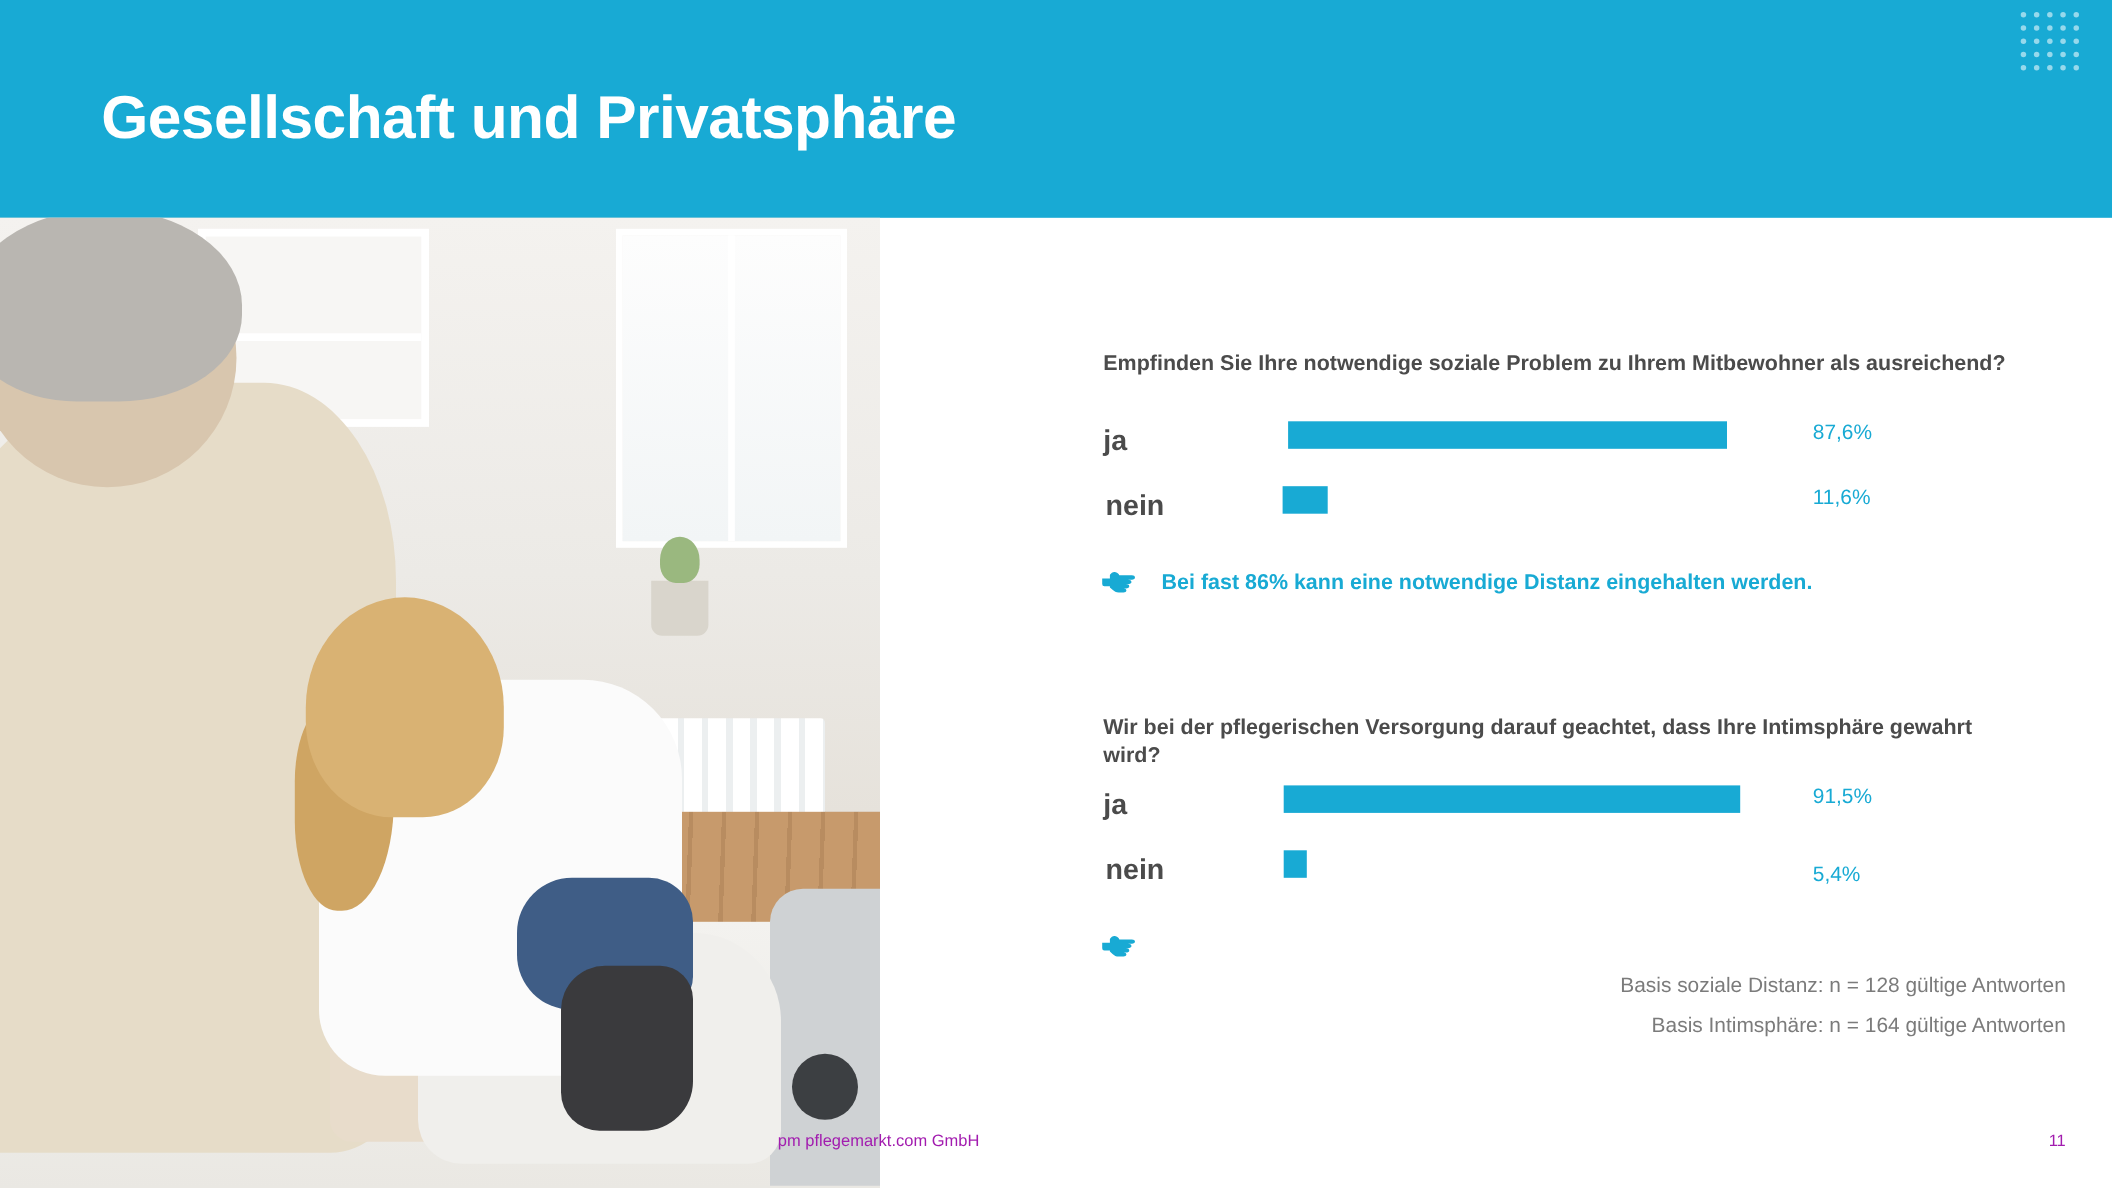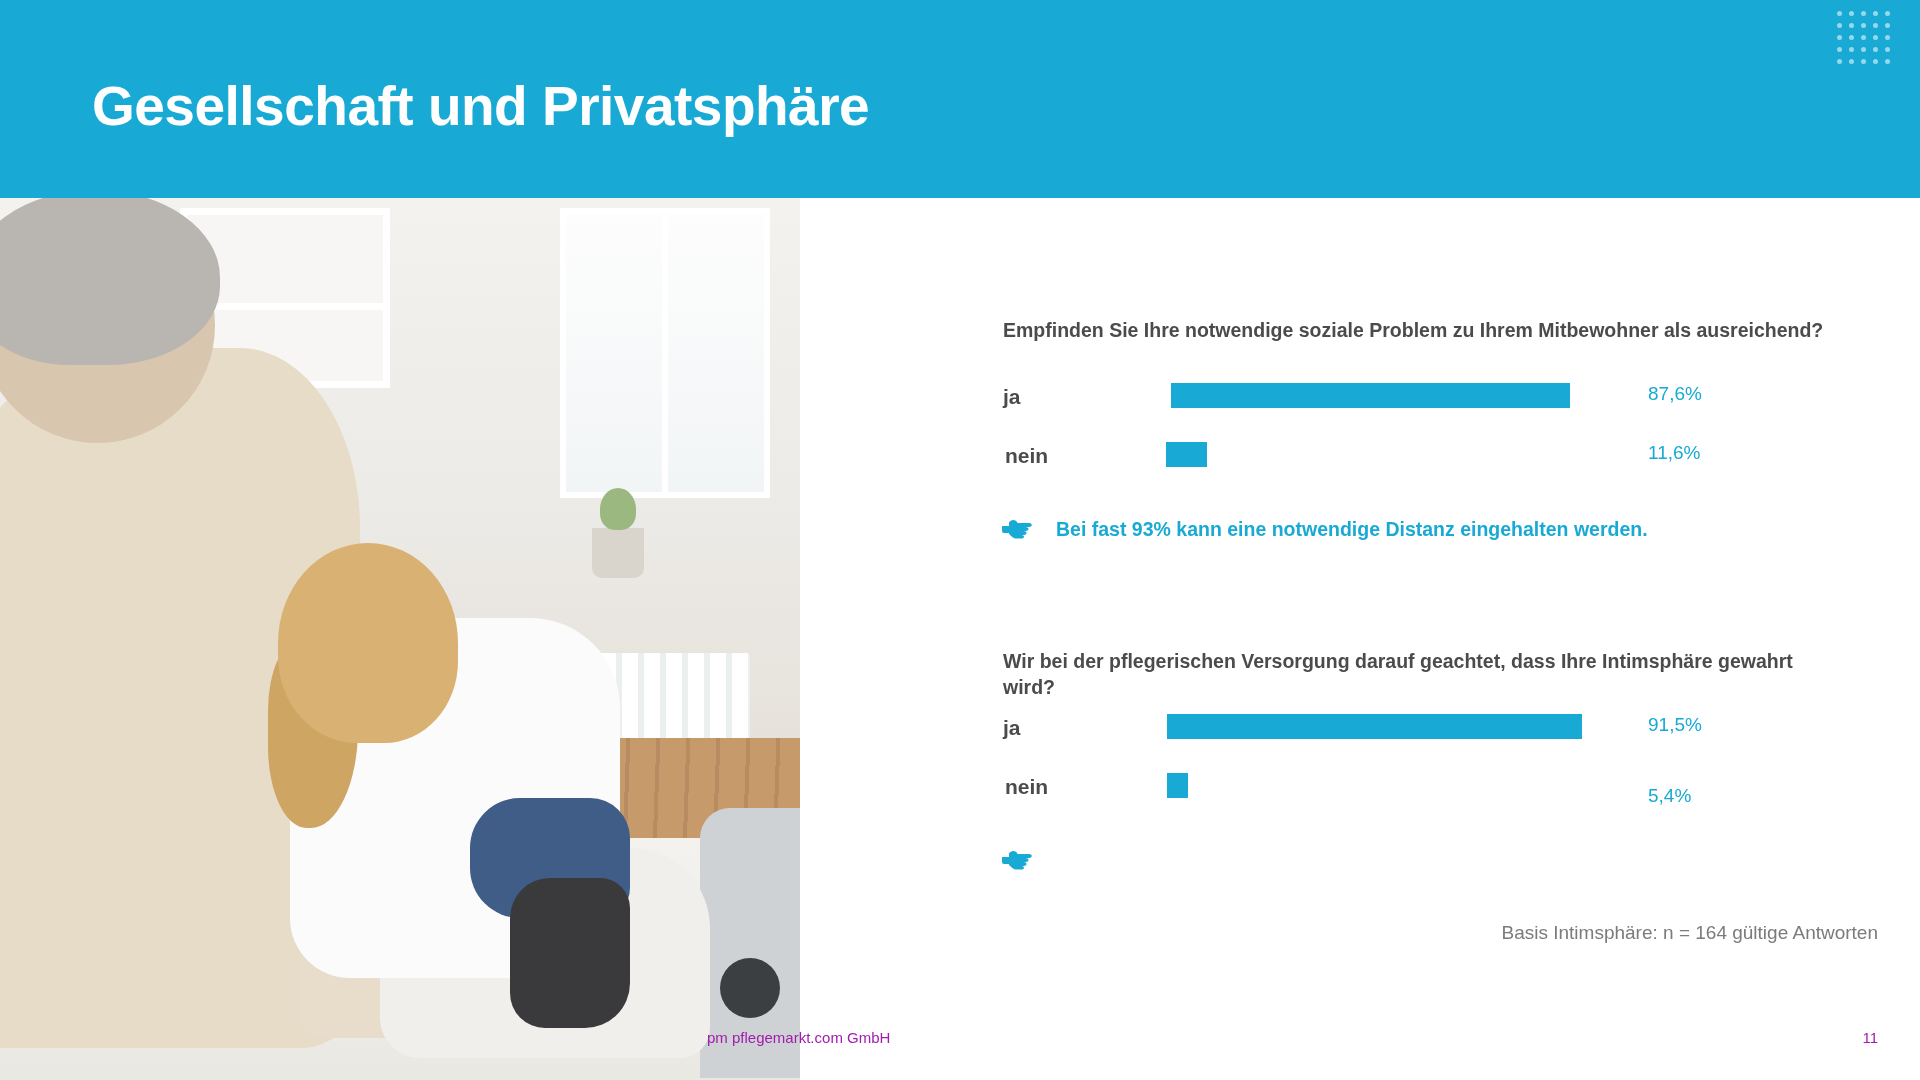--- a/index.html
+++ b/index.html
@@ -175,21 +175,21 @@
 
   .bar-row {
     position: absolute;
     left: 203px;
     width: 880px;
     height: 30px;
   }
   .bar-row .lbl {
     position: absolute;
     left: 0; top: 2px;
-    font-size: 21px;
+    font-size: 26px;
     font-weight: bold;
     color: #4b4b4b;
   }
   .bar-row .bar {
     position: absolute;
     top: 0;
     height: 25px;
     background: #18AAD4;
   }
   .bar-row .val {
@@ -320,21 +320,21 @@
       <div class="bar-row" style="top:124px;">
         <span class="lbl" style="left:2px;">nein</span>
         <span class="bar" style="left:163px; width:41px;"></span>
         <span class="val" style="left:645px;">11,6%</span>
       </div>
 
       <div class="takeaway" style="top:194px;">
         <svg class="hand-icon" viewBox="0 0 40 32">
           <path fill="currentColor" d="M2 13h10v7H4a2 2 0 0 1-2-2v-5zm11-6c2 0 4 1.2 4.6 3H29c1.6 0 2.8.8 2.8 2s-1.2 2-2.8 2h-3.6c1.8 0 3.2.8 3.2 2s-1.4 2-3.2 2h-1.8c1.8 0 3 .8 3 2s-1.2 2-3 2h-2c1.4 0 2.4.7 2.4 1.8S22.8 25.6 21.4 25.6H17c-2.4 0-4-1-5.6-2.4L9 21V9.6C10.2 8 11.4 7 13 7z"></path>
         </svg>
-        <span class="txt">Bei fast 93% kann eine notwendige Distanz eingehalten werden.</span>
+        <span class="txt">Bei fast 86% kann eine notwendige Distanz eingehalten werden.</span>
       </div>
     </div>
 
     <div class="block block-q2">
       <div class="question">Wir bei der pflegerischen Versorgung darauf geachtet, dass Ihre Intimsphäre gewahrt wird?</div>
 
       <div class="bar-row" style="top:65px;">
         <span class="lbl">ja</span>
         <span class="bar" style="left:164px; width:415px;"></span>
         <span class="val" style="left:645px;">91,5%</span>
@@ -346,18 +346,19 @@
         <span class="val" style="left:645px;margin-top:12px;">5,4%</span>
       </div>
 
       <div class="takeaway" style="top:194px;">
         <svg class="hand-icon" viewBox="0 0 40 32">
           <path fill="currentColor" d="M2 13h10v7H4a2 2 0 0 1-2-2v-5zm11-6c2 0 4 1.2 4.6 3H29c1.6 0 2.8.8 2.8 2s-1.2 2-2.8 2h-3.6c1.8 0 3.2.8 3.2 2s-1.4 2-3.2 2h-1.8c1.8 0 3 .8 3 2s-1.2 2-3 2h-2c1.4 0 2.4.7 2.4 1.8S22.8 25.6 21.4 25.6H17c-2.4 0-4-1-5.6-2.4L9 21V9.6C10.2 8 11.4 7 13 7z"></path>
         </svg>
       </div>
     </div>
 
+    <div class="basis basis-1">Basis soziale Distanz: n = 128 gültige Antworten</div>
     <div class="basis basis-2">Basis Intimsphäre: n = 164 gültige Antworten</div>
 
     <div class="footer-left">pm pflegemarkt.com GmbH</div>
     <div class="footer-right">11</div>
   </div>
 </div>
 
 </body></html>

